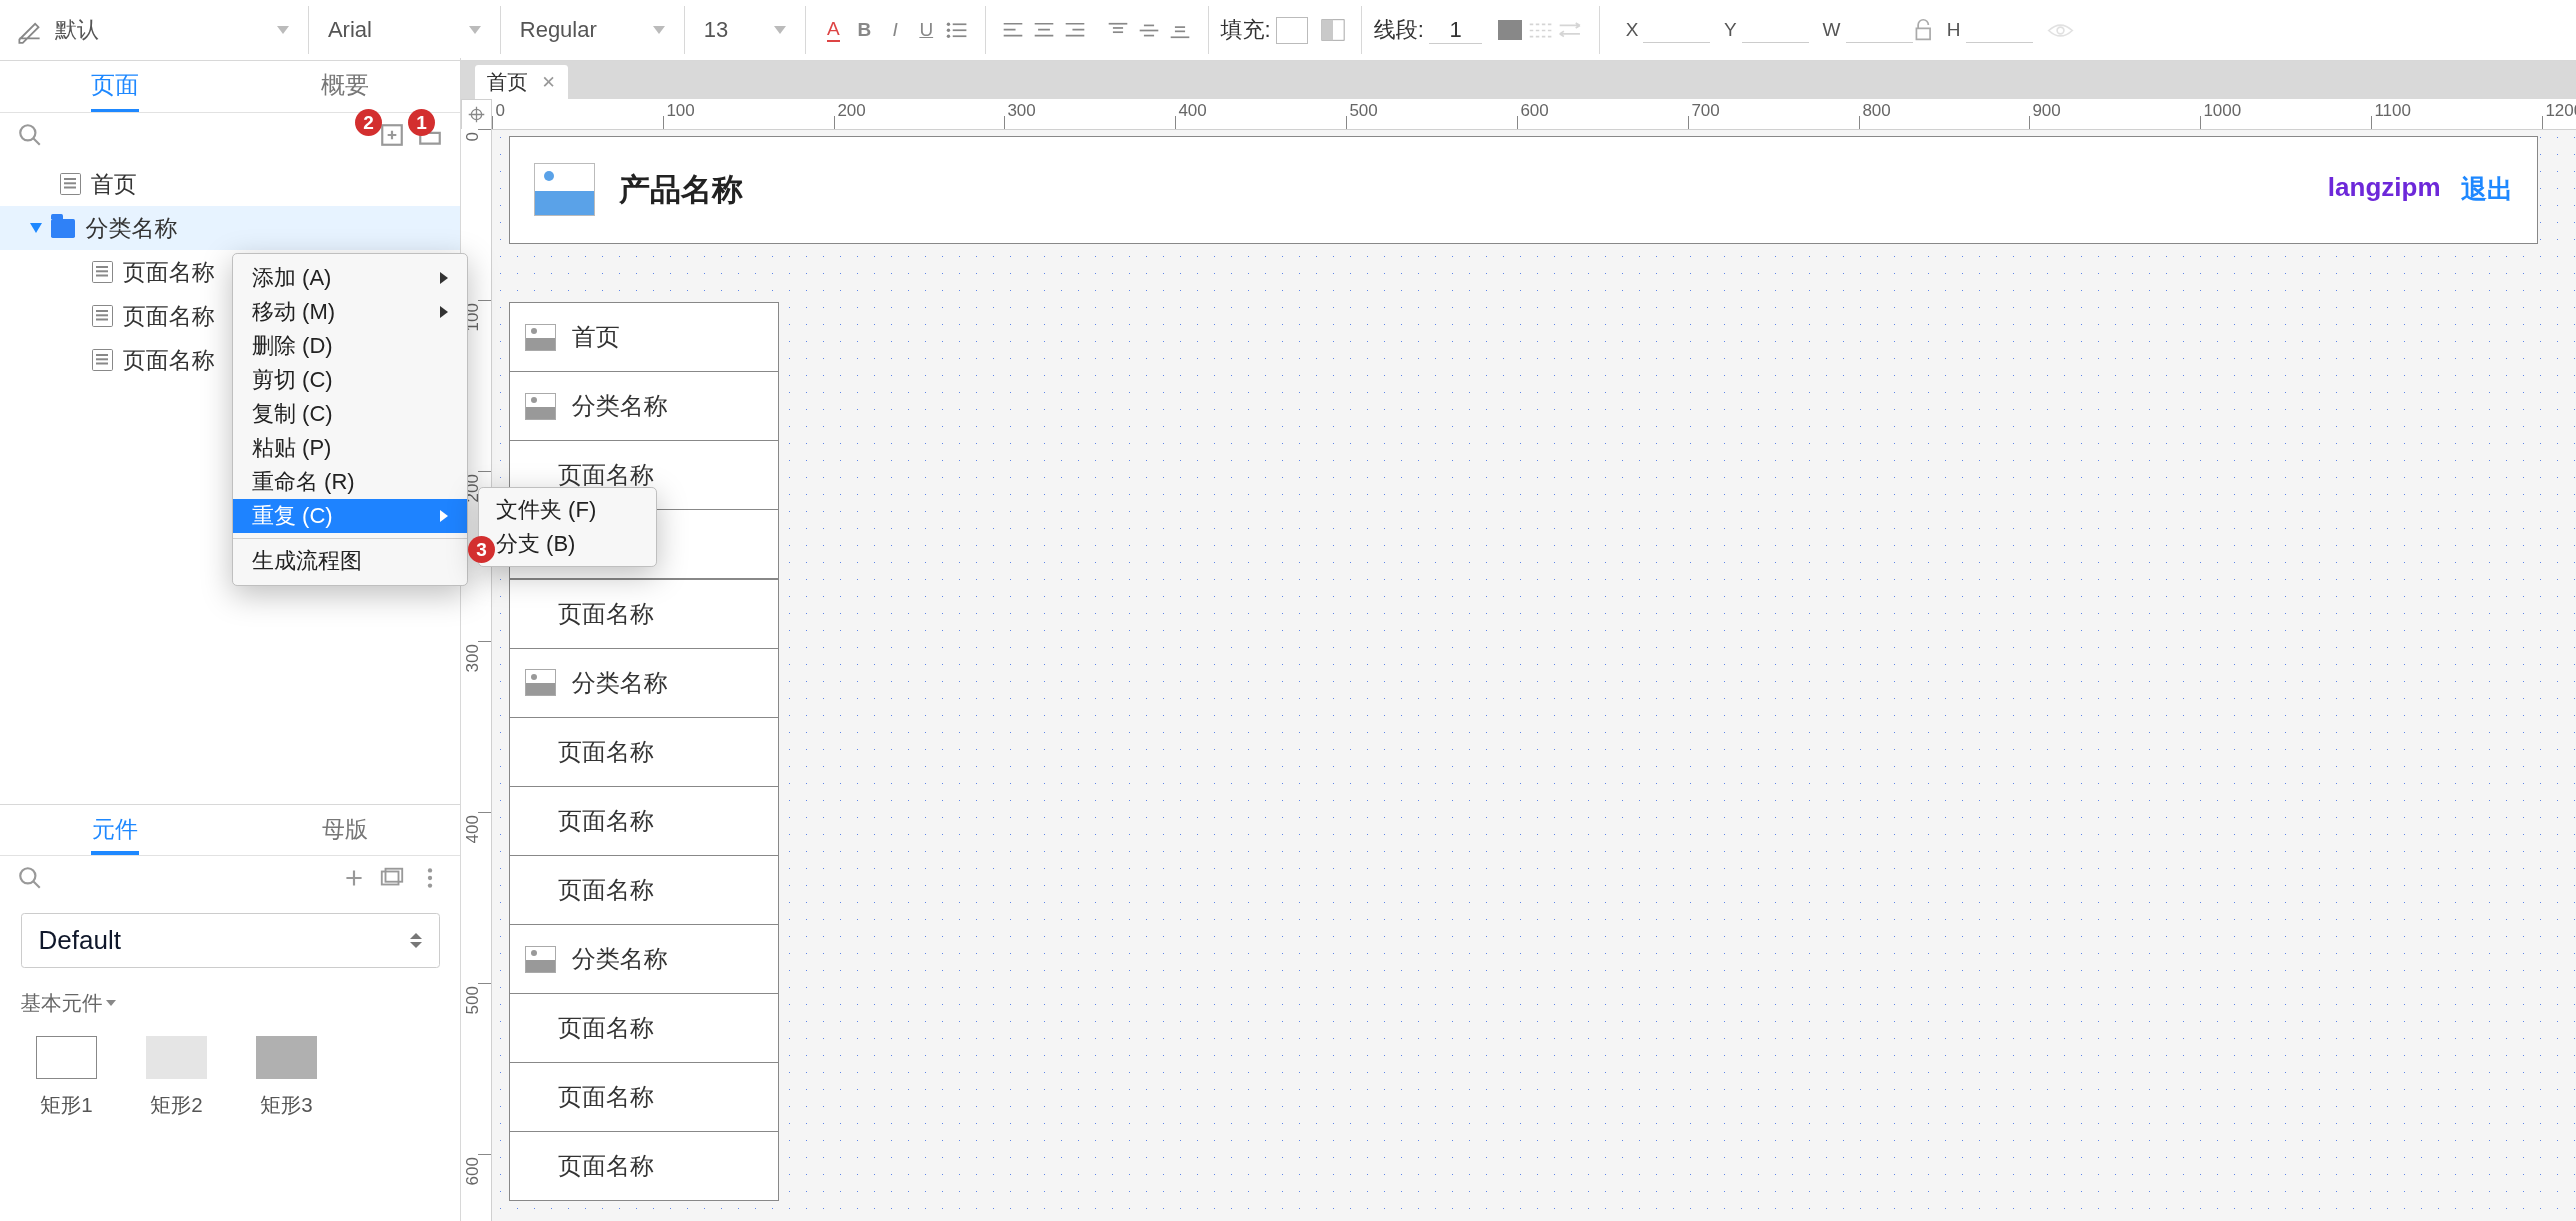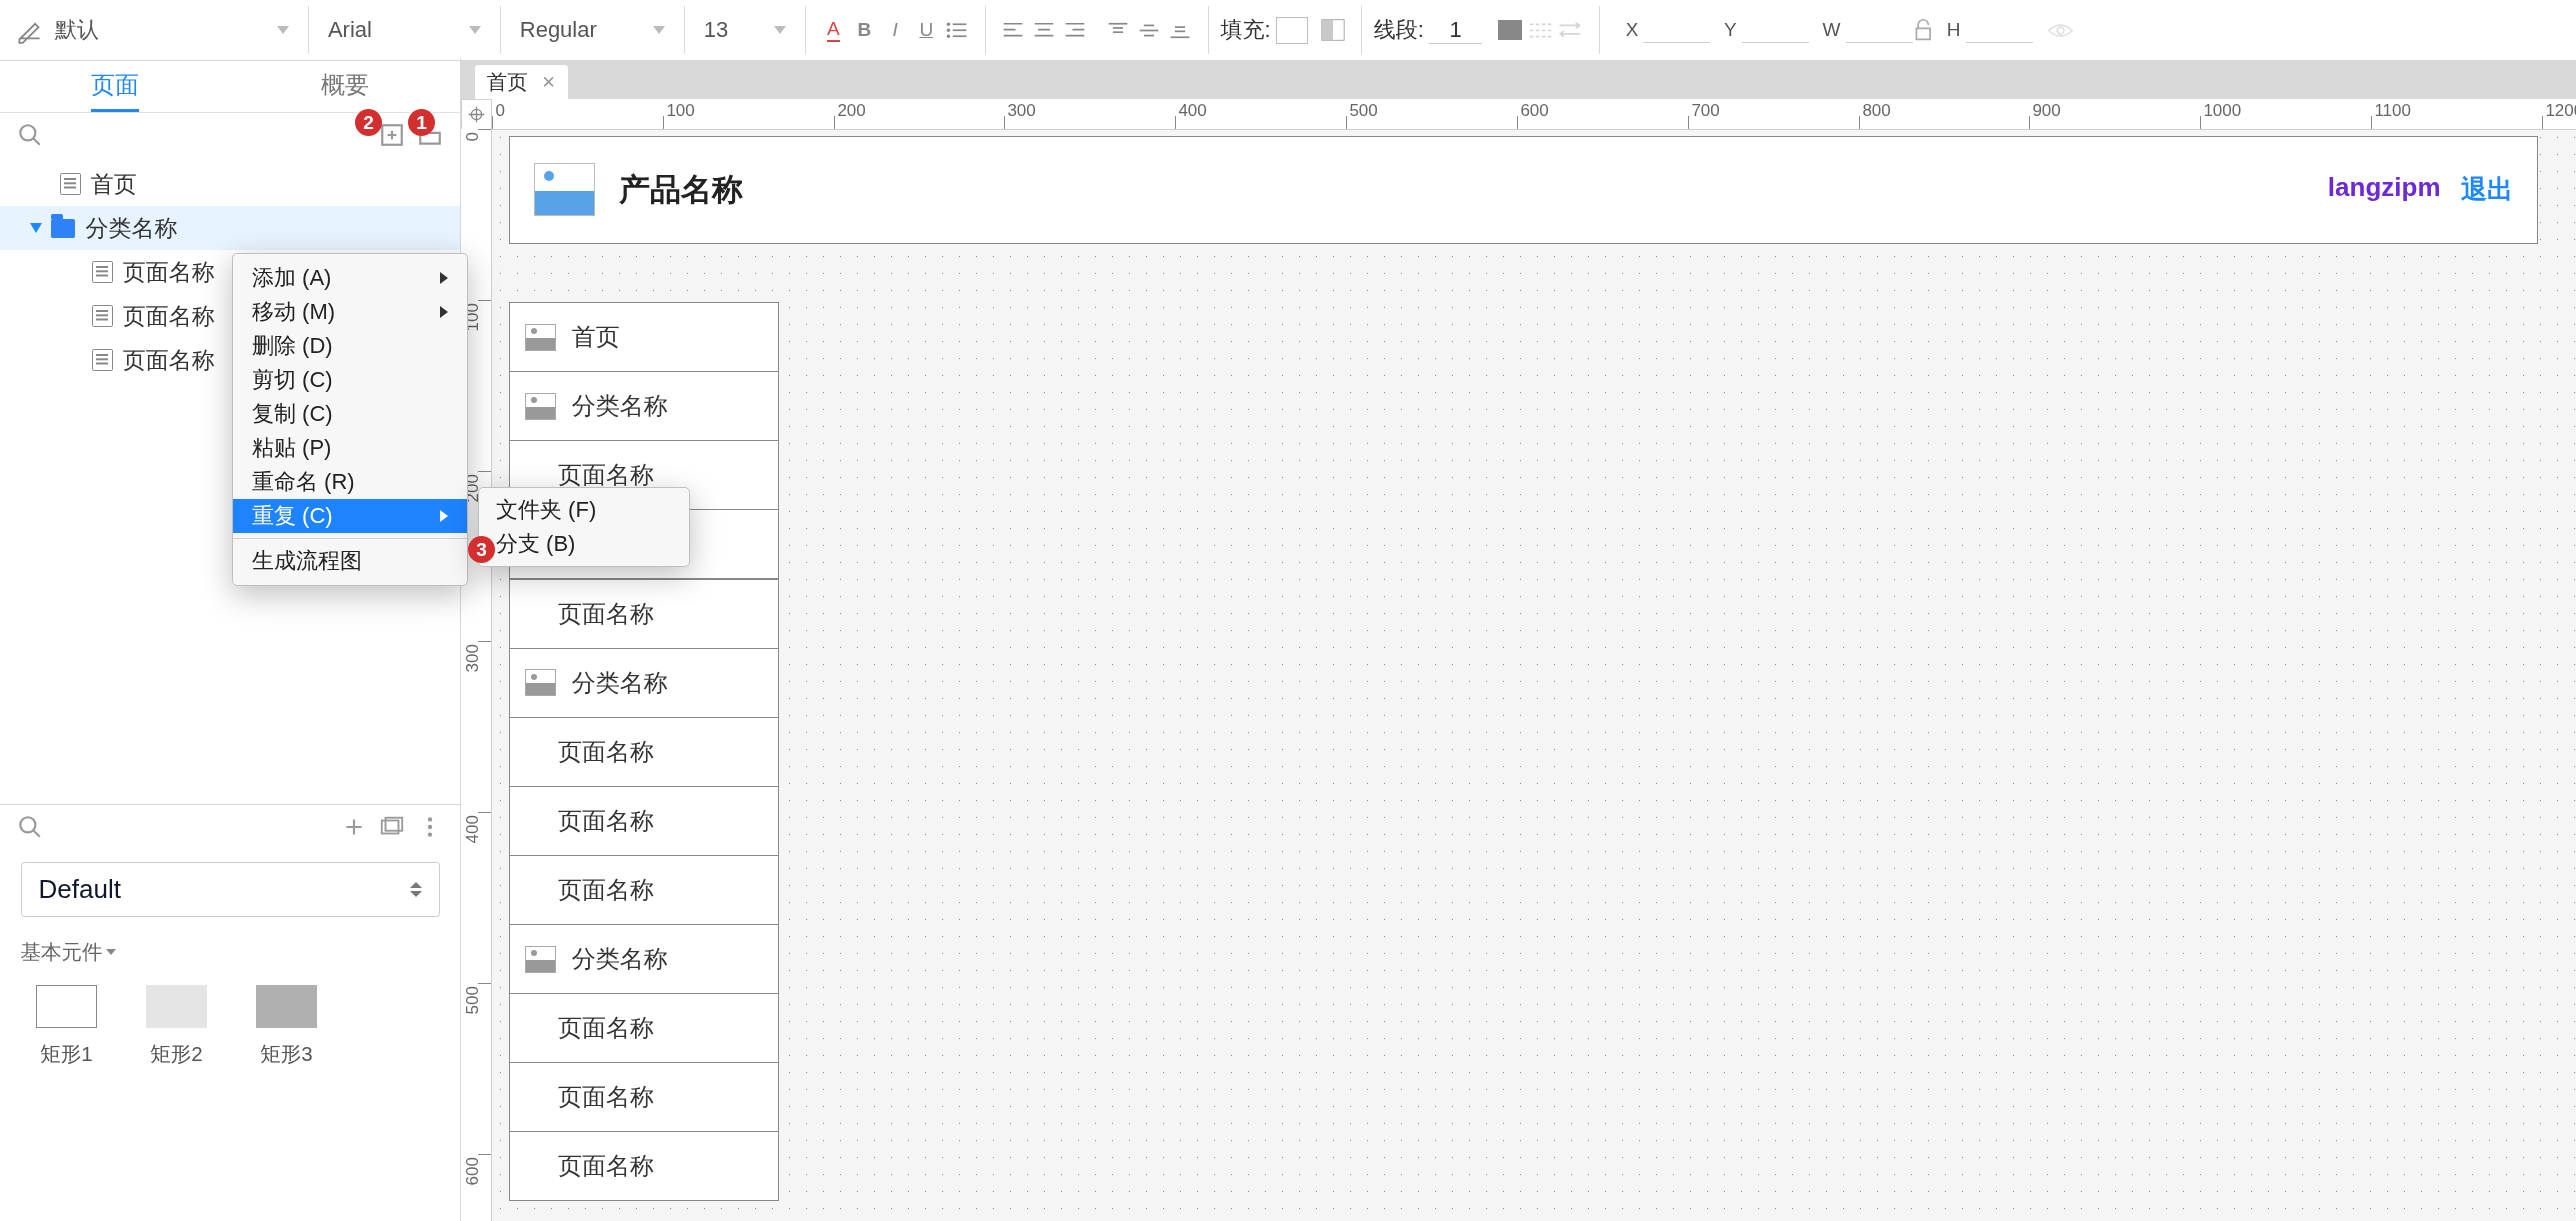--- a/index.html
+++ b/index.html
@@ -94,21 +94,21 @@
 .sitemap .row .ic { width:31px; height:27px; border:1.7px solid #aaa; background:linear-gradient(to top,#999 48%, #fff 48%); position:relative; }
 .sitemap .row .ic::after { content:''; position:absolute; top:3.4px; left:4.3px; width:6px; height:6px; border-radius:50%; background:#999; }
 
 
 .ctx { position:absolute; top:253px; left:232px; width:236px; background:#f7f7f7; border:0.9px solid #bfbfbf; border-radius:5.1px; box-shadow: 0 8.5px 31px rgba(0,0,0,.25); padding:6.8px 0; z-index:50; }
 .ctx .item { height:34px; display:flex; align-items:center; padding:0 19px; font-size:22px; color:#222; position:relative; }
 .ctx .item.hl { background:#1e83ff; color:#fff; }
 .ctx .item .sub-arrow { margin-left:auto; width:0; height:0; border-top:6px solid transparent; border-bottom:6px solid transparent; border-left:8.5px solid #333; }
 .ctx .item.hl .sub-arrow { border-left-color:#fff; }
 .ctx .hr { height:0.9px; background:#cfcfcf; margin:5.1px 0; }
-.submenu { position:absolute; top:487px; left:478px; width:212px; background:#f7f7f7; border:0.9px solid #bfbfbf; border-radius:5.1px; box-shadow: 0 8.5px 31px rgba(0,0,0,.25); padding:5.1px 0; z-index:51; }
+.submenu { position:absolute; top:487px; left:478px; width:179px; background:#f7f7f7; border:0.9px solid #bfbfbf; border-radius:5.1px; box-shadow: 0 8.5px 31px rgba(0,0,0,.25); padding:5.1px 0; z-index:51; }
 .submenu .item { height:34px; display:flex; align-items:center; padding:0 17px; font-size:22px; color:#222; }
 
 
 .badge { position:absolute; width:27px; height:27px; border-radius:50%; background:#d32f2f; color:#fff; font-size:19px; font-weight:700; display:flex; align-items:center; justify-content:center; z-index:60; }
 </style>
 </head>
 <body>
 
 <div class="toolbar">
   <div class="icon-btn">
@@ -288,20 +288,28 @@
     <div class="tree-item indent2">
       <div class="page-ic"></div>
       <span>页面名称</span>
     </div>
   </div>
 
   <div style="flex:1"></div>
   <div class="divider-h"></div>
 
   <div class="widgets">
+    <div class="tabs2">
+      <div class="active">
+          <span>元件</span>
+        </div>
+      <div>
+          <span>母版</span>
+        </div>
+    </div>
     <div class="panel-row">
       <svg class="search-ic" viewBox="0 0 24 24">
           <circle cx="10" cy="10" r="7" fill="none" stroke="#999" stroke-width="2"></circle>
           <path d="M15 15 L21 21" stroke="#999" stroke-width="2"></path>
         </svg>
       <div class="spacer"></div>
       <svg class="small-ic" viewBox="0 0 24 24">
           <path d="M12 5 V19 M5 12 H19" stroke="#999" stroke-width="2"></path>
         </svg>
       <svg class="small-ic" viewBox="0 0 28 24">

